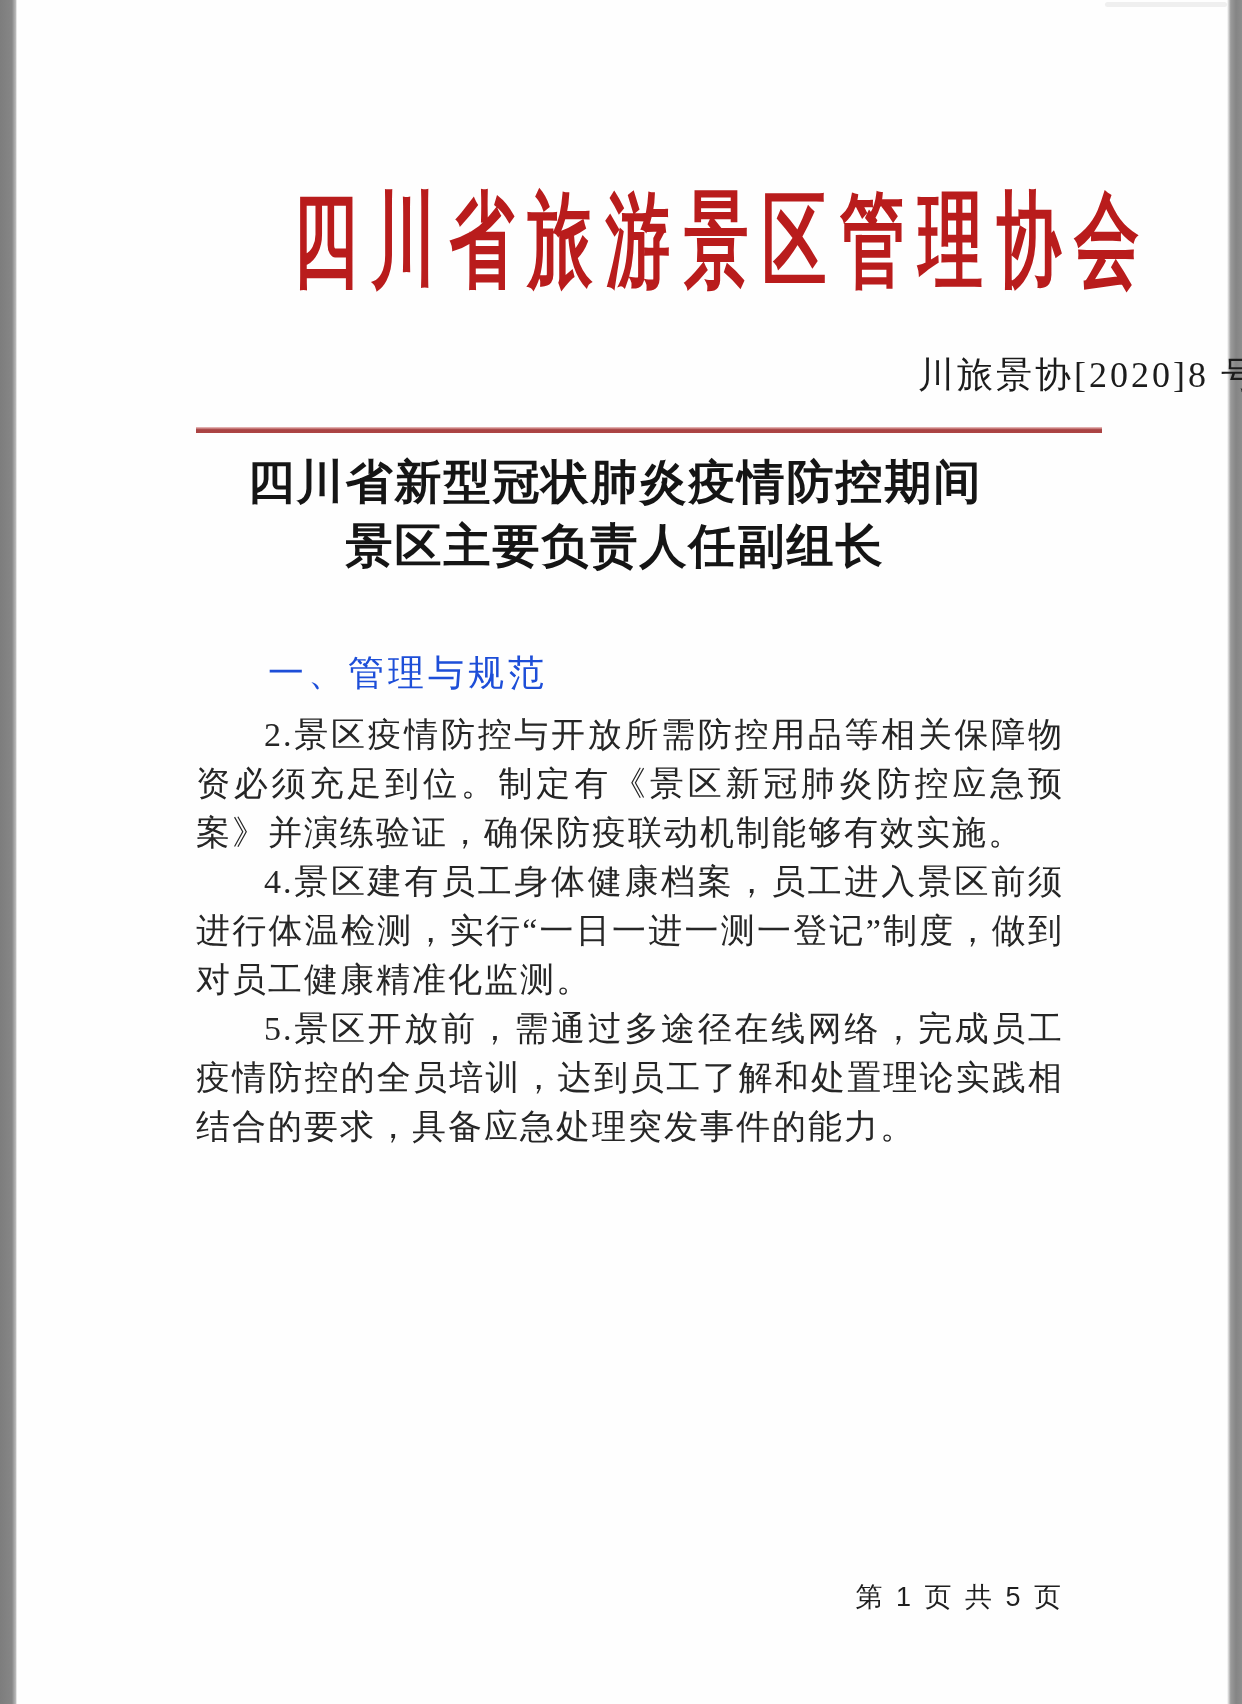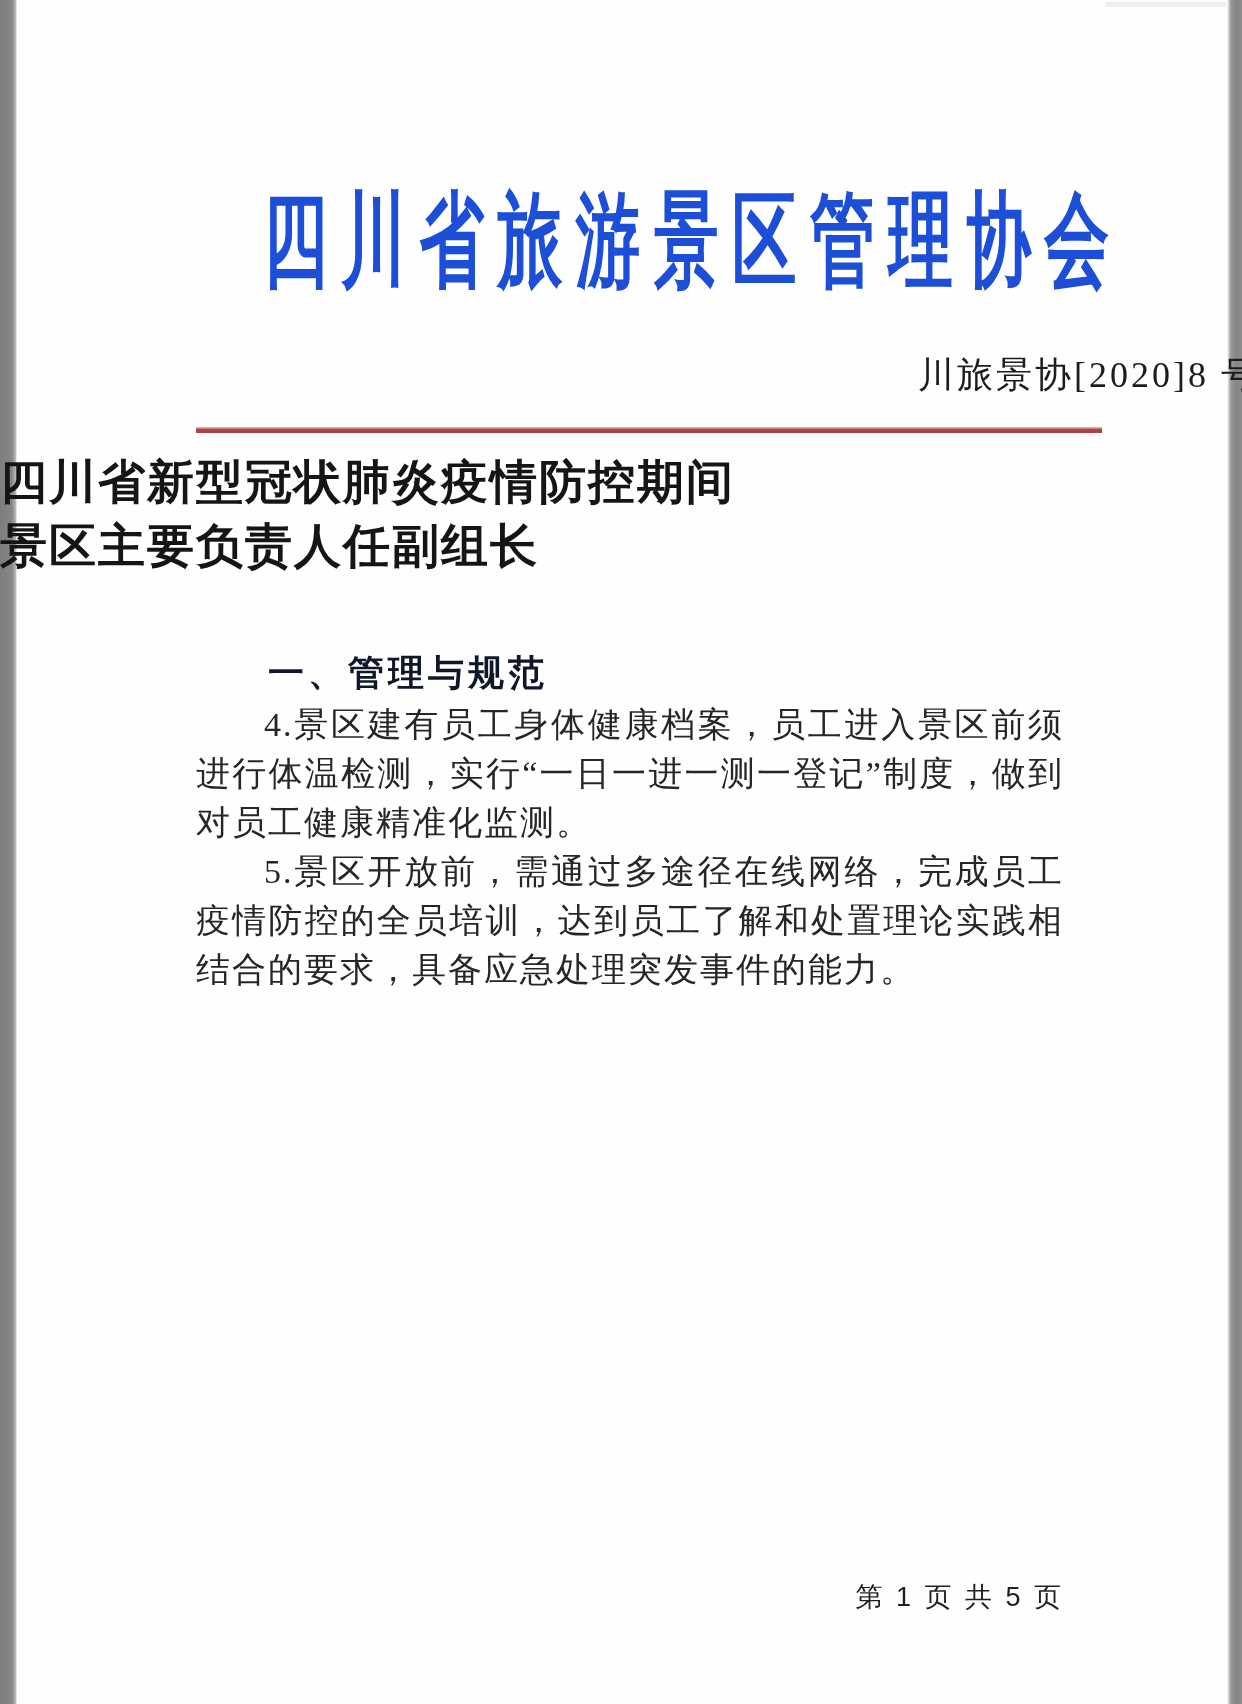--- a/index.html
+++ b/index.html
@@ -37,24 +37,25 @@
     border-radius: 3px;
   }
   
   .org-title {
     position: absolute;
     left: 0; top: 178px;
     width: 1174px;
     height: 126px;
     line-height: 126px;
     text-align: center;
-    color: #1d4ed8;
+    color: #b91c1c;
     font-weight: bold;
     font-size: 104px;
     white-space: nowrap;
+    padding-left: 30px;
   }
   .org-title .stretch {
     display: inline-block;
     letter-spacing: 22px;
     transform: scaleX(0.62);
     transform-origin: 50% 50%;
   }
   .doc-number {
     position: absolute;
     left: 0; top: 350px;
@@ -70,21 +71,21 @@
     position: absolute;
     left: 196px; top: 427px;
     width: 906px; height: 6px;
     background: linear-gradient(180deg, #eec6c6 0%, #a84242 45%, #ad4545 100%);
   }
   
   .main-title {
     position: absolute;
     left: 0; top: 450px;
     width: 1230px;
-    text-align: left;
+    text-align: center;
     font-family: "Liberation Sans", "DejaVu Sans", sans-serif;
     font-weight: bold;
     font-size: 47px;
     line-height: 64px;
     letter-spacing: 2px;
     color: #151515;
   }
   
   .body-text {
     position: absolute;
@@ -93,26 +94,26 @@
     font-size: 34px;
     line-height: 49px;
     letter-spacing: 2px;
     text-align: justify;
     text-justify: inter-character;
     color: #262626;
   }
   .section-heading {
     font-family: "Liberation Sans", "DejaVu Sans", sans-serif;
     font-size: 36px;
-    font-weight: bold;
+    font-weight: normal;
     line-height: 46px;
     letter-spacing: 4px;
     text-indent: 2em;
-    color: #0f172a;
-    margin: 0 0 4px 0;
+    color: #1d4ed8;
+    margin: 0 0 14px 0;
   }
   .body-text p {
     margin: 0;
     text-indent: 2em;
   }
   .page-footer {
     position: absolute;
     left: 196px; top: 1580px;
     width: 868px;
     text-align: right;
@@ -140,19 +141,20 @@
 
   <div class="red-rule"></div>
 
   <div class="main-title">
     <div>四川省新型冠状肺炎疫情防控期间</div>
     <div>景区主要负责人任副组长</div>
   </div>
 
   <div class="body-text">
     <h3 class="section-heading">一、管理与规范</h3>
+    <p>2.景区疫情防控与开放所需防控用品等相关保障物资必须充足到位。制定有《景区新冠肺炎防控应急预案》并演练验证，确保防疫联动机制能够有效实施。</p>
     <p>4.景区建有员工身体健康档案，员工进入景区前须进行体温检测，实行“一日一进一测一登记”制度，做到对员工健康精准化监测。</p>
     <p>5.景区开放前，需通过多途径在线网络，完成员工疫情防控的全员培训，达到员工了解和处置理论实践相结合的要求，具备应急处理突发事件的能力。</p>
   </div>
 
   <div class="page-footer">第 1 页 共 5 页</div>
 
 </div>
 
 </body></html>

